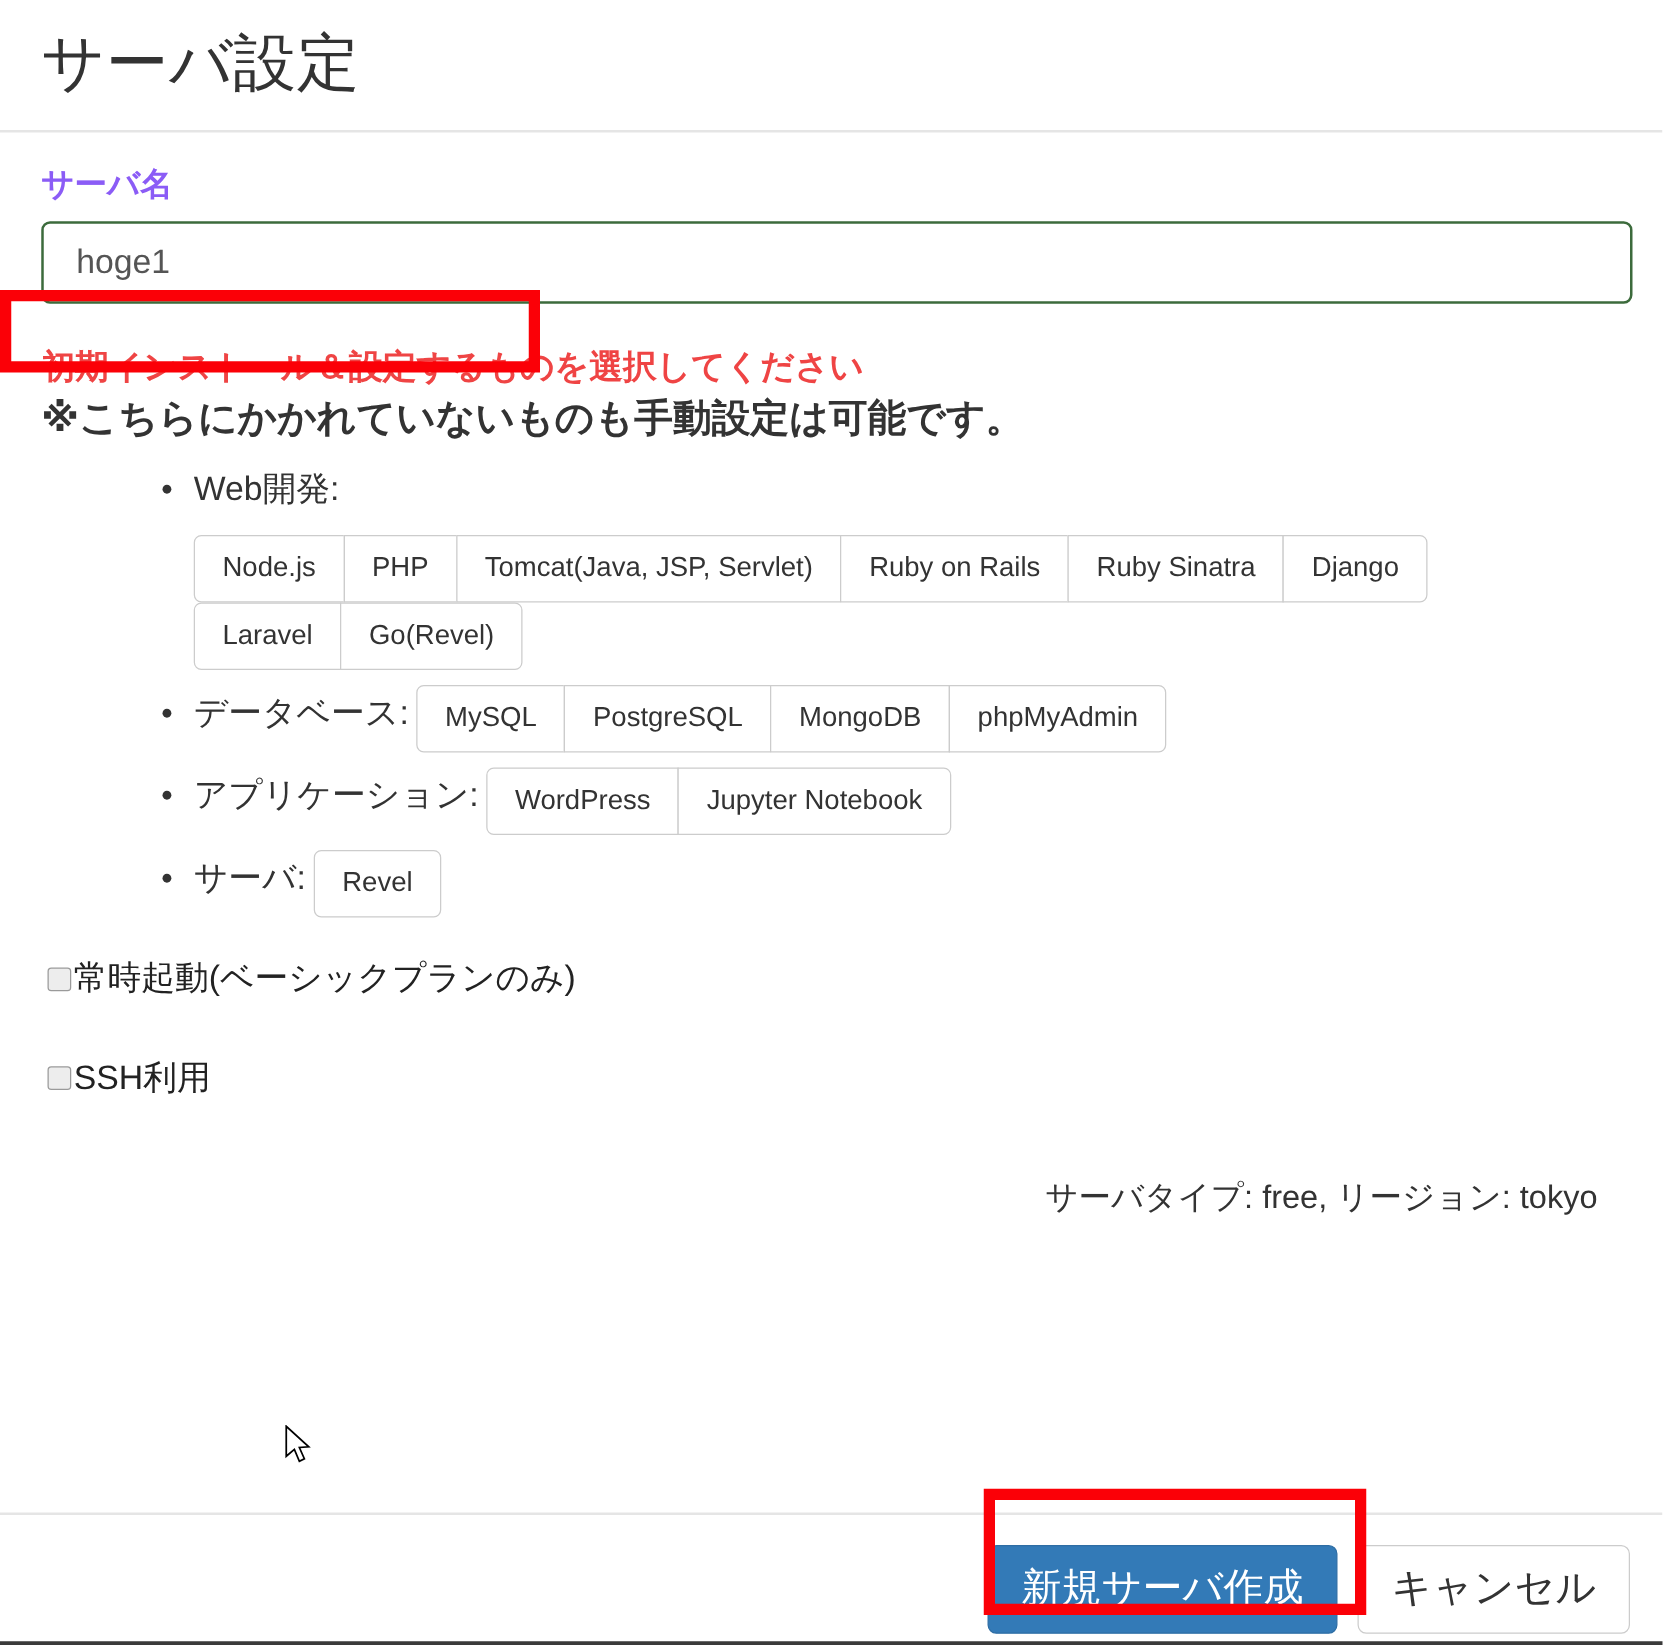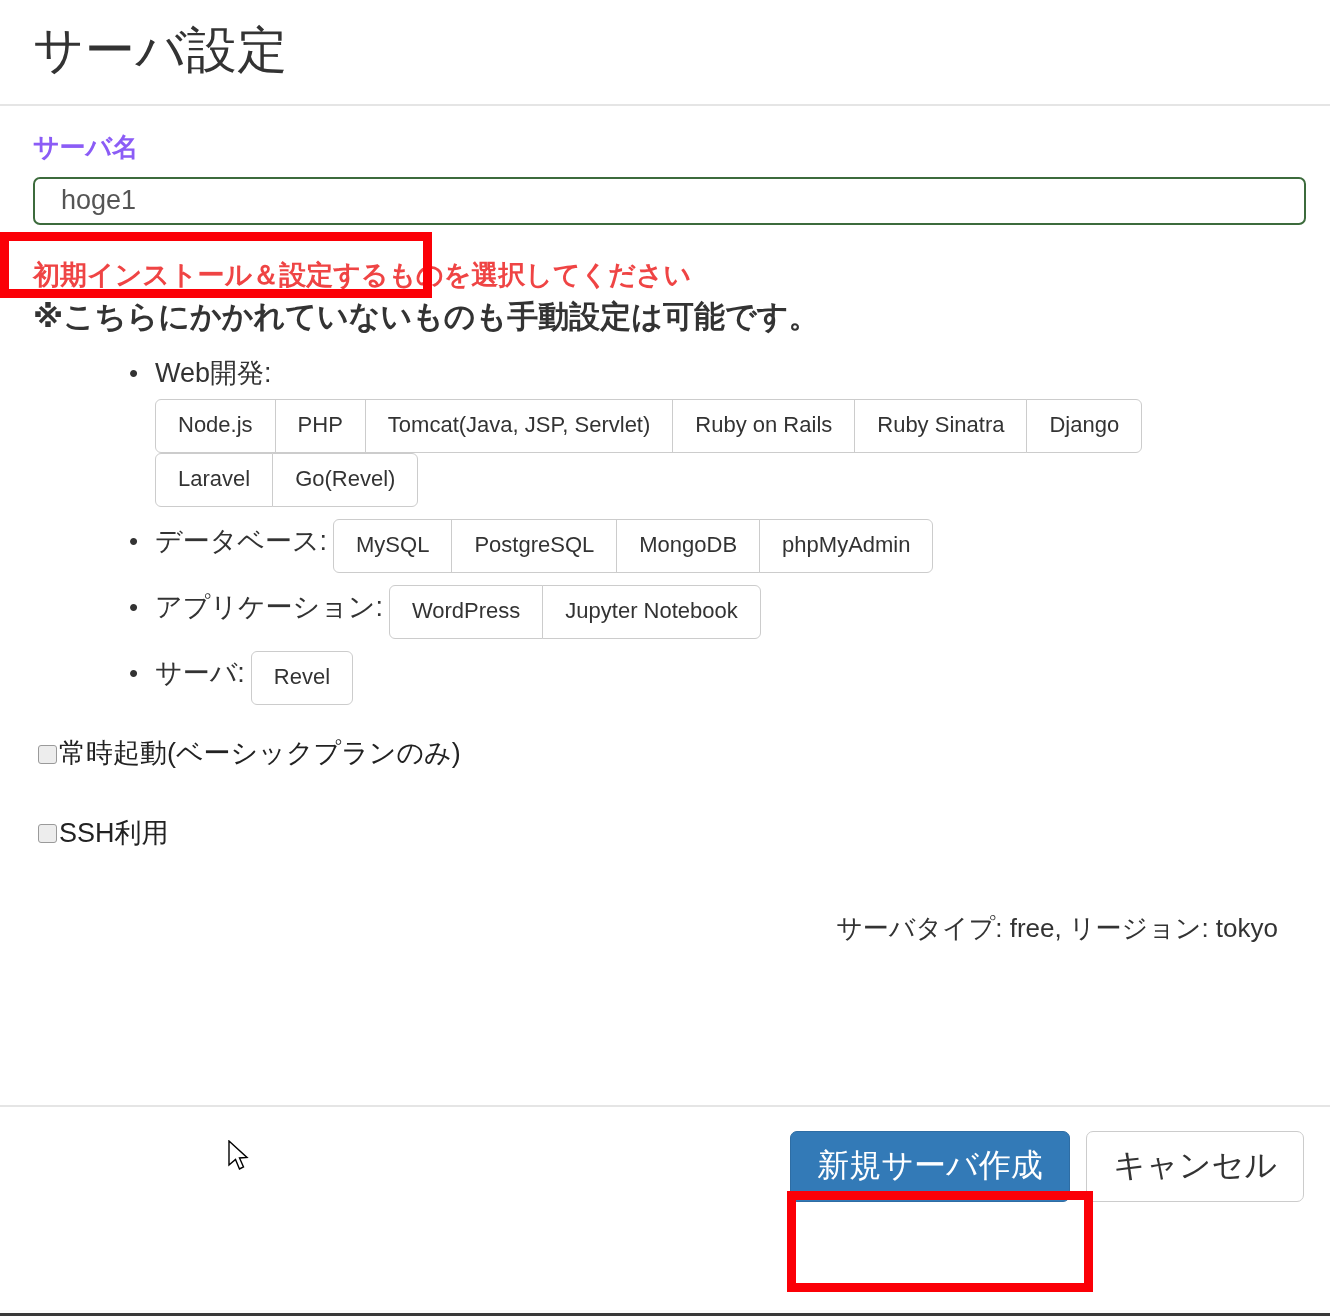--- a/index.html
+++ b/index.html
@@ -43,21 +43,21 @@
     font-weight: bold;
     color: #8b5cf6;
     margin: 0 0 14px 0;
     line-height: 1.2;
   }
 
   .name-input {
     display: block;
     box-sizing: border-box;
     width: 1273px;
-    height: 48px;
+    height: 66px;
     padding: 6px 26px;
     font-size: 27px;
     font-family: "Liberation Sans", "DejaVu Sans", sans-serif;
     color: #555555;
     background: #ffffff;
     border: 2px solid #3c6b3c;
     border-radius: 7px;
     outline: none;
   }
 
@@ -104,21 +104,21 @@
   .row-label {
     font-size: 27px;
     color: #333333;
     line-height: 44px;
     white-space: nowrap;
     margin-right: 6px;
   }
   .row-stacked .row-label {
     display: block;
     width: 100%;
-    margin-bottom: 4px;
+    margin-bottom: 15px;
   }
 
   
   .btn-group {
     display: inline-flex;
     vertical-align: top;
   }
   .btn-opt {
     font-family: "Liberation Sans", "DejaVu Sans", sans-serif;
     font-size: 22px;
@@ -183,21 +183,21 @@
     color: #333333;
     padding: 0 24px 0 0;
     margin-top: 62px;
   }
 
   
   .modal-footer {
     position: absolute;
     left: 0;
     right: 0;
-    top: 1105px;
+    top: 1210px;
     border-top: 2px solid #e5e5e5;
     padding: 24px 26px 0 26px;
     box-sizing: border-box;
     text-align: right;
   }
   .btn-primary, .btn-default {
     font-family: "Liberation Sans", "DejaVu Sans", sans-serif;
     font-size: 32px;
     line-height: 1;
     padding: 17px 26px 20px 26px;

